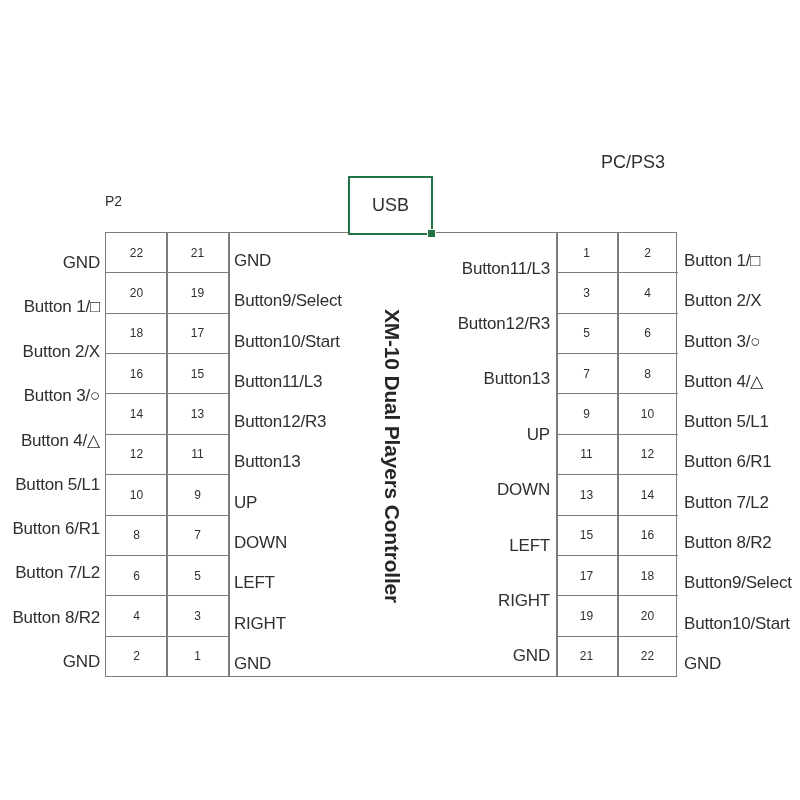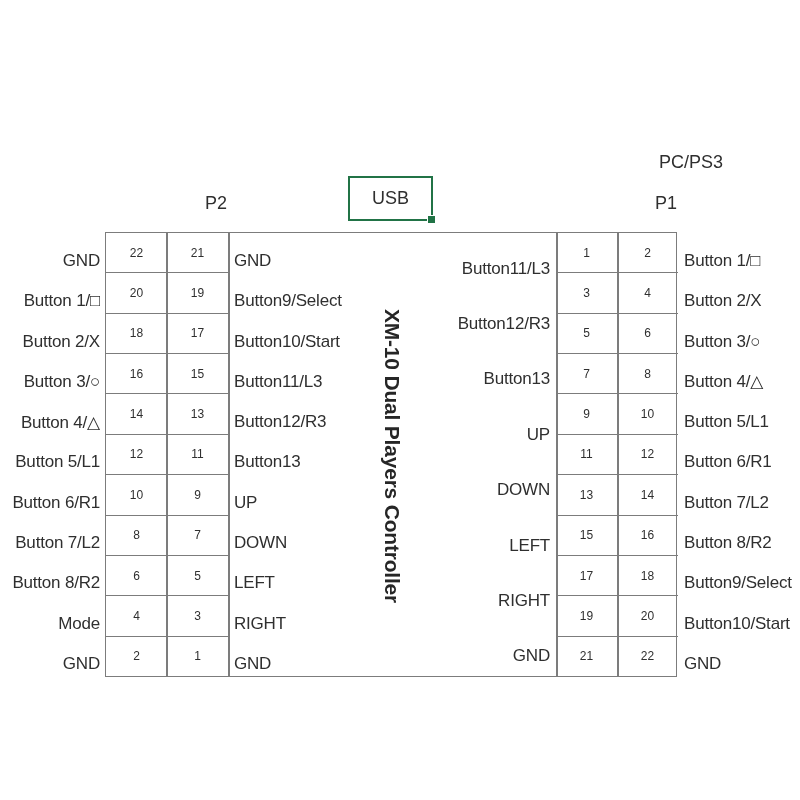--- a/index.html
+++ b/index.html
@@ -5,59 +5,58 @@
   :root{
     --green:#217346;
     --line:#7c7c7c;
     --ink:#2f2f2f;
   }
   html,body{margin:0;padding:0;background:#fff;}
   .canvas{
     position:relative;width:800px;height:800px;background:#ffffff;overflow:hidden;
     font-family:"Liberation Sans",sans-serif;color:var(--ink);font-size:17px;
   }
-  .pcps3{position:absolute;left:601px;top:152px;width:122px;text-align:right;font-size:18px;}
-  .hdr{position:absolute;top:193px;width:122px;text-align:right;font-size:18px;}
+  .pcps3{position:absolute;left:601px;top:152px;width:122px;text-align:left;font-size:18px;}
+  .hdr{position:absolute;top:193px;width:122px;text-align:left;font-size:14px;}
   .p2h{left:105px;}
   .p1h{left:555px;}
   .frame{
     position:absolute;left:105px;top:232px;width:572px;height:445px;
     border:1.5px solid var(--line);box-sizing:border-box;
   }
   .vline{position:absolute;top:0;bottom:0;width:1.5px;background:var(--line);}
   .pins{position:absolute;top:0;height:100%;width:122px;display:flex;flex-direction:column;}
   .prow{flex:1 1 0;display:flex;border-bottom:1.5px solid var(--line);box-sizing:border-box;}
   .prow:last-child{border-bottom:none;}
   .pcell{flex:1 1 0;display:flex;align-items:center;justify-content:center;font-size:12px;}
   .labels{position:absolute;top:8px;height:100%;display:flex;flex-direction:column;letter-spacing:-0.2px;}
   .lrow{flex:1 1 0;display:flex;align-items:center;white-space:nowrap;}
   .right-al .lrow{justify-content:flex-end;}
   .title{
     position:absolute;left:286px;top:223px;white-space:nowrap;
     transform:translate(-50%,-50%) rotate(90deg);
     font-size:21px;font-weight:bold;letter-spacing:-0.2px;color:#262626;
   }
   .usb{
-    position:absolute;left:348px;top:176px;width:85px;height:45px;box-sizing:border-box;
+    position:absolute;left:348px;top:176px;width:85px;height:59px;box-sizing:border-box;
     border:2.5px solid var(--green);background:#fff;
     display:flex;align-items:center;justify-content:center;font-size:18px;z-index:5;
   }
   .handle{
     position:absolute;right:-5px;bottom:-5px;width:7px;height:7px;
     background:var(--green);border:1px solid #fff;box-sizing:content-box;
   }
 </style>
 </head>
 <body>
 
 <div class="canvas">
 
   <div class="pcps3">PC/PS3</div>
   <div class="hdr p2h">P2</div>
-  <div class="hdr p1h">P1</div>
 
   <div class="frame">
     <div class="pins" style="left:0;">
         <div class="prow">
           <div class="pcell">22</div>
           <div class="pcell">21</div>
         </div>
         <div class="prow">
           <div class="pcell">20</div>
           <div class="pcell">19</div>
@@ -149,21 +148,20 @@
     <div class="labels right-al" style="left:-106px;width:100px;">
         <div class="lrow">GND</div>
         <div class="lrow">Button 1/□</div>
         <div class="lrow">Button 2/X</div>
         <div class="lrow">Button 3/○</div>
         <div class="lrow">Button 4/△</div>
         <div class="lrow">Button 5/L1</div>
         <div class="lrow">Button 6/R1</div>
         <div class="lrow">Button 7/L2</div>
         <div class="lrow">Button 8/R2</div>
-        <div class="lrow">Mode</div>
         <div class="lrow">GND</div>
       </div>
     <div class="labels" style="left:128px;width:215px;">
         <div class="lrow">GND</div>
         <div class="lrow">Button9/Select</div>
         <div class="lrow">Button10/Start</div>
         <div class="lrow">Button11/L3</div>
         <div class="lrow">Button12/R3</div>
         <div class="lrow">Button13</div>
         <div class="lrow">UP</div>

